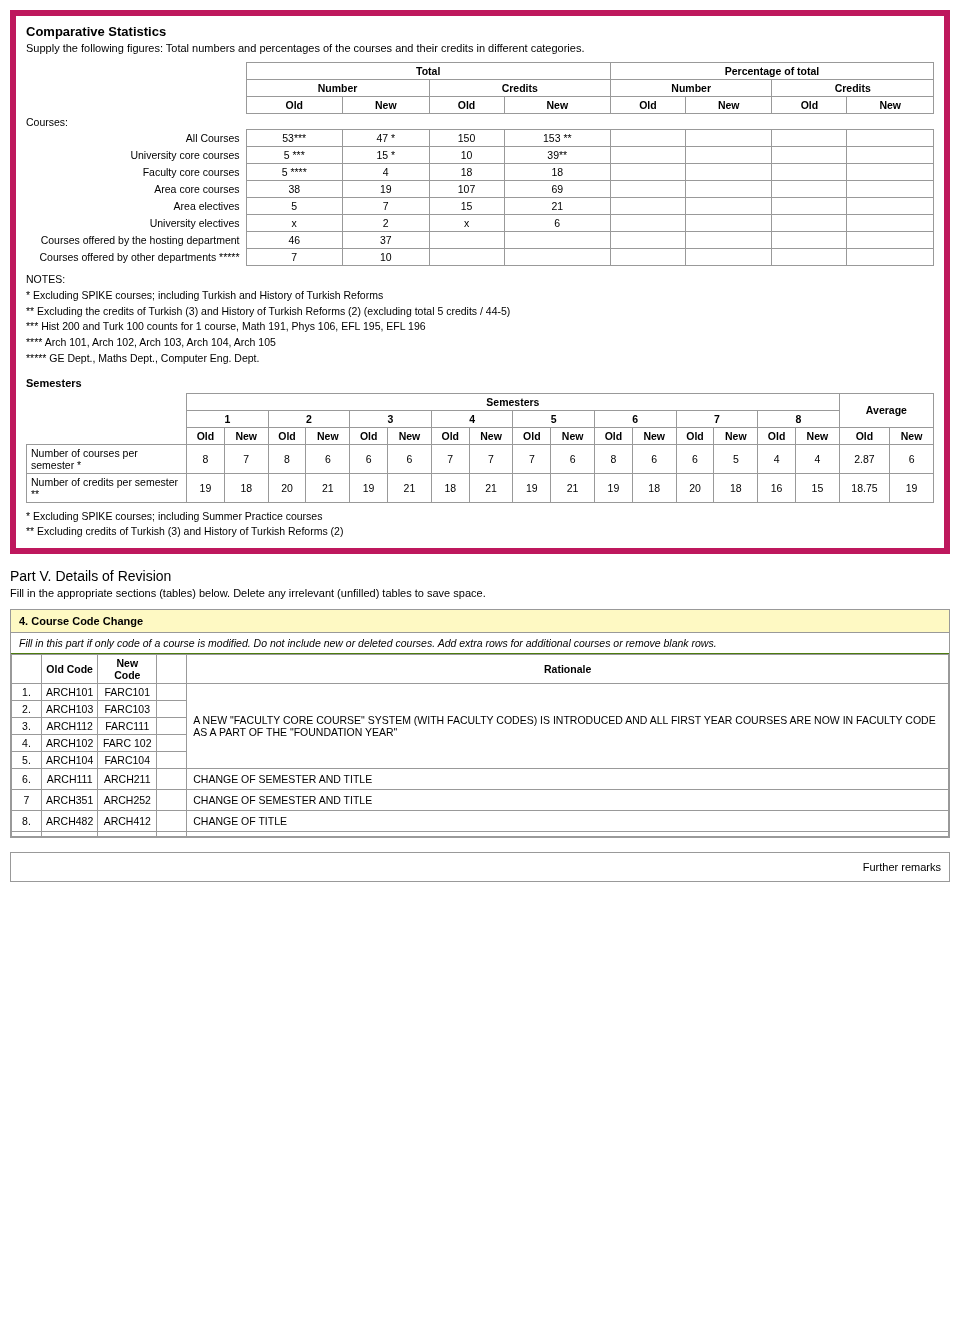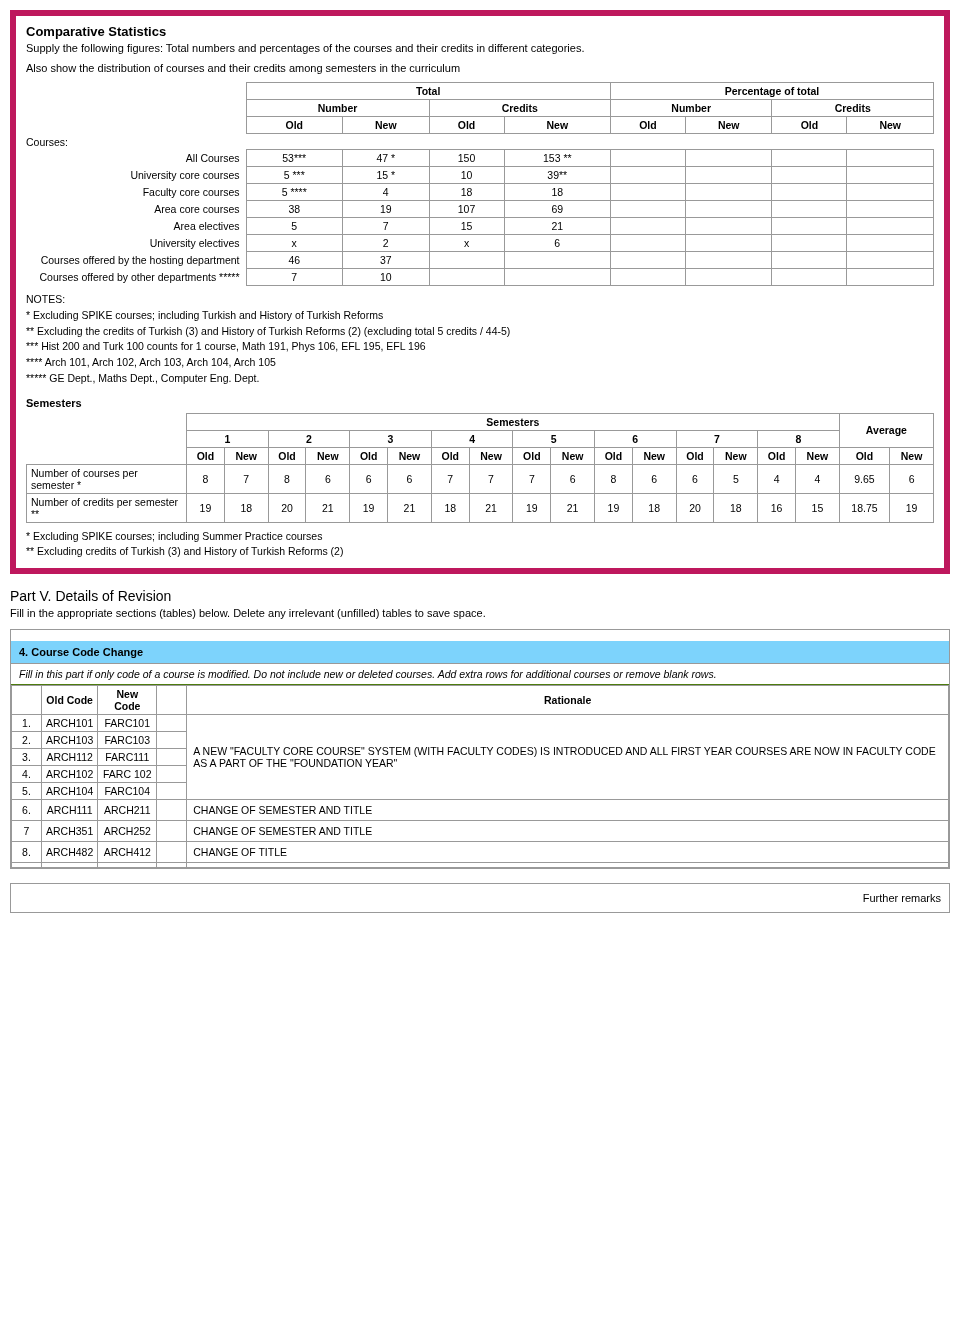--- a/index.html
+++ b/index.html
@@ -62,26 +62,25 @@
     }
     .part-subtitle {
       font-size: 11px;
       margin-bottom: 8px;
     }
     .course-code-section {
       border: 1px solid #999;
       margin-bottom: 14px;
     }
     .course-code-header {
-      background: #7dd3fc;
+      background: #fef9c3;
       padding: 5px 8px;
       font-weight: bold;
       font-size: 11px;
       border-bottom: 1px solid #999;
-      margin-top: 11px;
     }
     .course-code-subheader {
       padding: 4px 8px;
       font-size: 10.5px;
       font-style: italic;
       border-bottom: 1px solid #4d7c0f;
     }
     .course-code-table-wrap {
       padding: 0;
     }
@@ -92,21 +91,20 @@
       font-size: 11px;
       margin-top: 10px;
     }
   </style>
 </head>
 <body>
 
 <div class="section">
   <div class="section-title">Comparative Statistics</div>
   <div class="section-subtitle">Supply the following figures: Total numbers and percentages of the courses and their credits in different categories.</div>
-  <div class="section-subtitle">Also show the distribution of courses and their credits among semesters in the curriculum</div>
 
   <table>
     <thead>
       <tr>
         <td class="no-border" rowspan="3" style="width:220px;border:none;"></td>
         <th colspan="4">Total</th>
         <th colspan="4">Percentage of total</th>
       </tr>
       <tr>
         <th colspan="2">Number</th>
@@ -281,21 +279,21 @@
         <td>7</td>
           <td>7</td>
         <td>7</td>
           <td>6</td>
         <td>8</td>
           <td>6</td>
         <td>6</td>
           <td>5</td>
         <td>4</td>
           <td>4</td>
-        <td>9.65</td>
+        <td>2.87</td>
           <td>6</td>
       </tr>
       <tr>
         <td class="label-cell" style="text-align:left;border:1px solid #999;">Number of credits per semester **</td>
         <td>19</td>
           <td>18</td>
         <td>20</td>
           <td>21</td>
         <td>19</td>
           <td>21</td>

